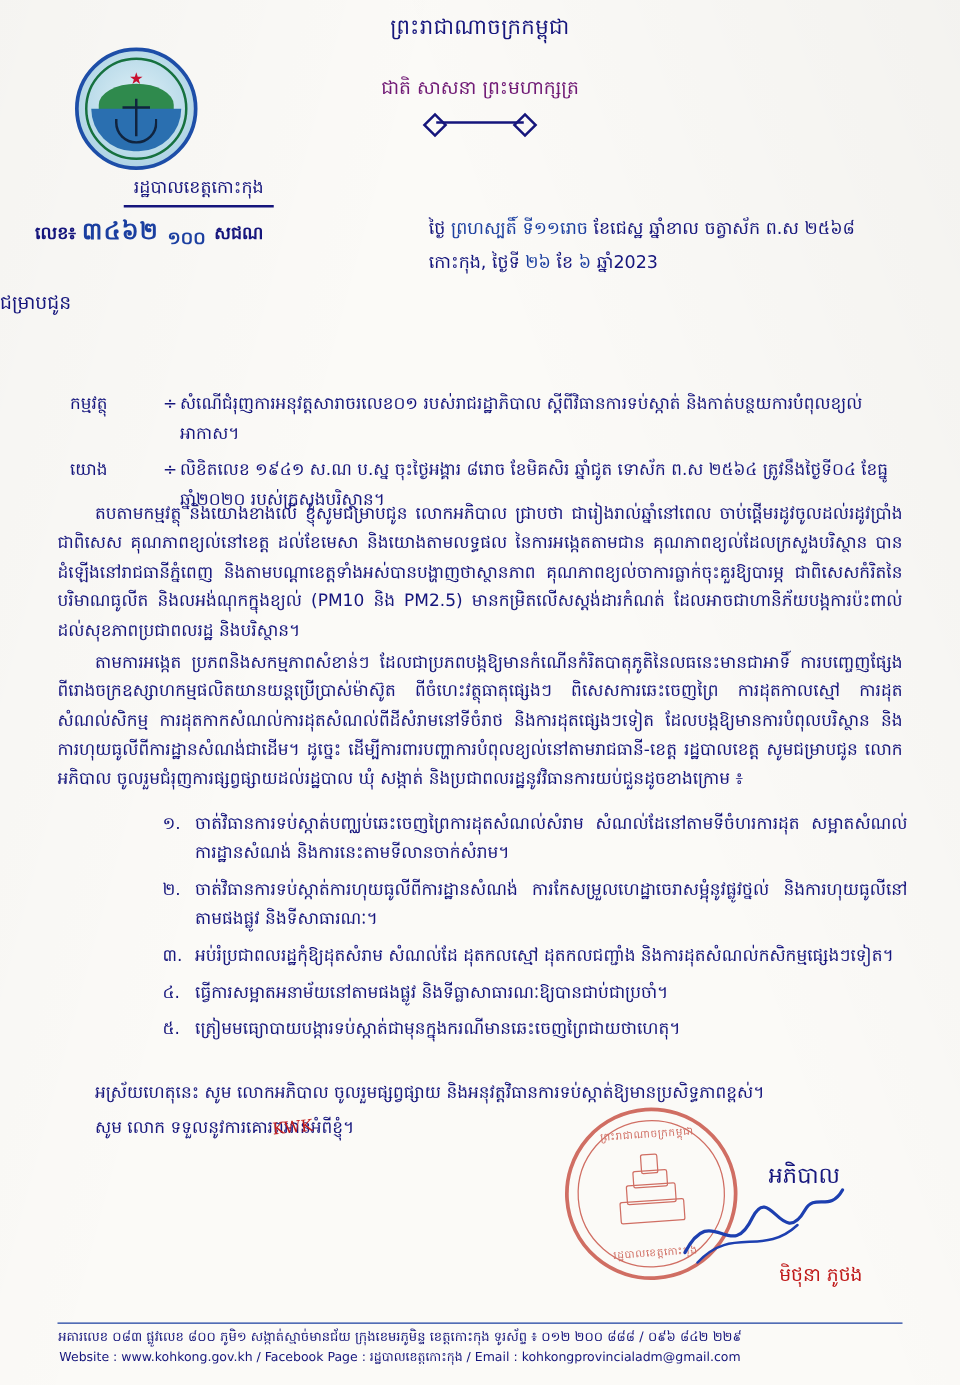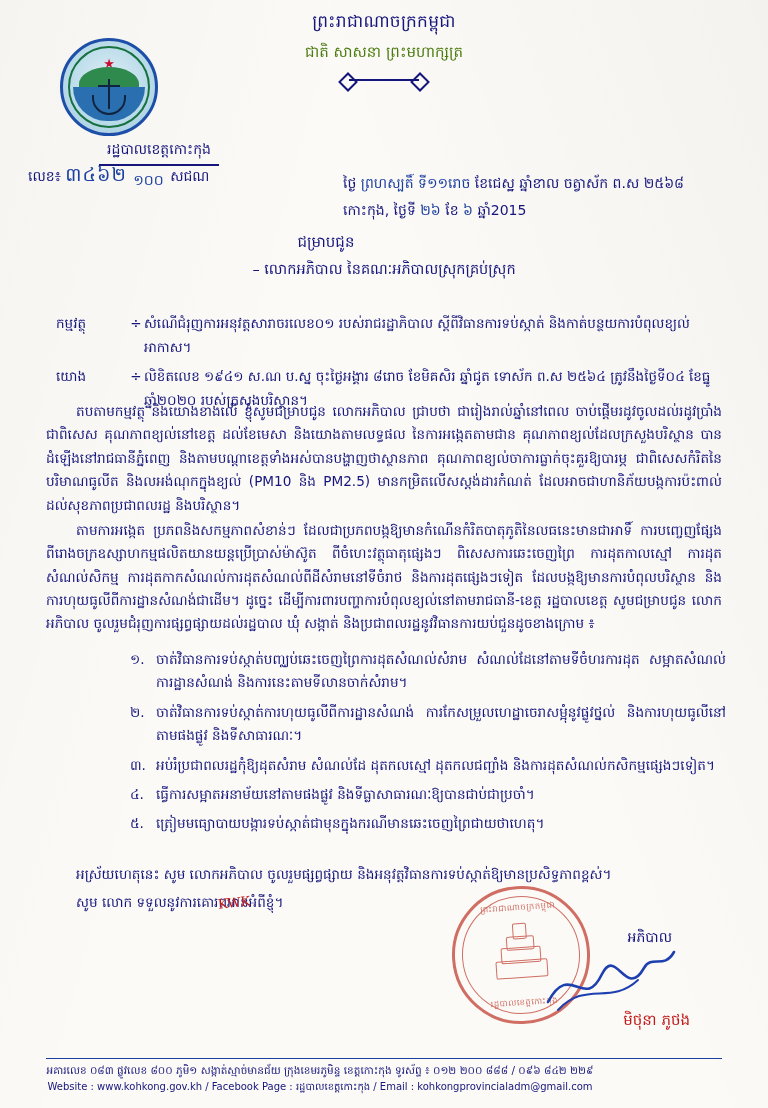--- a/index.html
+++ b/index.html
@@ -40,22 +40,22 @@
     text-align: center;
     color: #1b1b7a;
   }
   .nat-line1 {
     font-size: 17px;
     letter-spacing: 0.3px;
     color: #15157c;
   }
   .nat-line2 {
     font-size: 15px;
-    margin-top: 7px;
-    color: #4d7c0f;
+    margin-top: 25px;
+    color: #701a75;
   }
   .divider-orn {
     margin: 9px auto 0 auto;
     width: 86px;
     height: 14px;
     position: relative;
   }
   .divider-orn .bar {
     position: absolute;
     top: 6px;
@@ -162,24 +162,25 @@
   }
   .issuer .underline {
     margin: 3px auto 0 auto;
     width: 120px;
     height: 1.5px;
     background: #15157c;
   }
   .ref-line {
     position: absolute;
     left: 28px;
-    top: 162px;
+    top: 172px;
     font-size: 14px;
     color: #15157c;
     white-space: nowrap;
+    font-weight: bold;
   }
   .ref-hand {
     font-family: "DejaVu Serif", "Liberation Serif", serif;
     color: #1b3fa0;
     font-size: 19px;
     letter-spacing: 1px;
   }
   .ref-frac {
     display: inline-block;
     position: relative;
@@ -204,21 +205,21 @@
     color: #1b3fa0;
     margin-top: 12px;
   }
 
   
   .addressee-title {
     position: absolute;
     top: 232px;
     left: 0;
     width: 652px;
-    text-align: center;
+    text-align: left;
     font-size: 15px;
     color: #15157c;
   }
   .addressee-list {
     position: absolute;
     top: 255px;
     left: 0;
     width: 768px;
     text-align: center;
     font-size: 14.5px;
@@ -316,21 +317,21 @@
     color: #c01a1a;
     font-size: 13px;
     transform: rotate(-6deg);
   }
 
   
   .sig-title {
     position: absolute;
     right: 96px;
     top: 928px;
-    font-size: 14px;
+    font-size: 18px;
     color: #15157c;
   }
   .sig-name {
     position: absolute;
     right: 78px;
     top: 1010px;
     font-size: 15px;
     color: #c01a1a;
   }
   .signature-scribble {
@@ -456,30 +457,26 @@
       <span class="hand km">ព្រហស្បតិ៍</span>
       <span class="hand km">ទី១១រោច</span>
       <span class="km">ខែជេស្ឋ</span>
       <span class="km">ឆ្នាំខាល ចត្វាស័ក ព.ស ២៥៦៨</span>
     </div>
     <div>
       <span class="km">កោះកុង, ថ្ងៃទី</span>
       <span class="hand km">២៦</span>
       <span class="km">ខែ</span>
       <span class="hand km">៦</span>
-      <span class="km">ឆ្នាំ2015</span>
+      <span class="km">ឆ្នាំ2023</span>
     </div>
   </div>
 
   <div class="addressee-title km">ជម្រាបជូន</div>
   <div class="addressee-list">
-    <div>
-      <span>–</span>
-      <span class="km">លោកអភិបាល នៃគណៈអភិបាលស្រុកគ្រប់ស្រុក</span>
-    </div>
   </div>
 
   <div class="meta-rows">
     <div class="meta-row">
       <div class="meta-label km">កម្មវត្ថុ</div>
       <div class="meta-colon">÷</div>
       <div class="meta-text km">សំណើជំរុញការអនុវត្តសារាចរលេខ០១ របស់រាជរដ្ឋាភិបាល ស្ដីពីវិធានការទប់ស្កាត់ និងកាត់បន្ថយការបំពុលខ្យល់អាកាស។</div>
     </div>
     <div class="meta-row">
       <div class="meta-label km">យោង</div>

